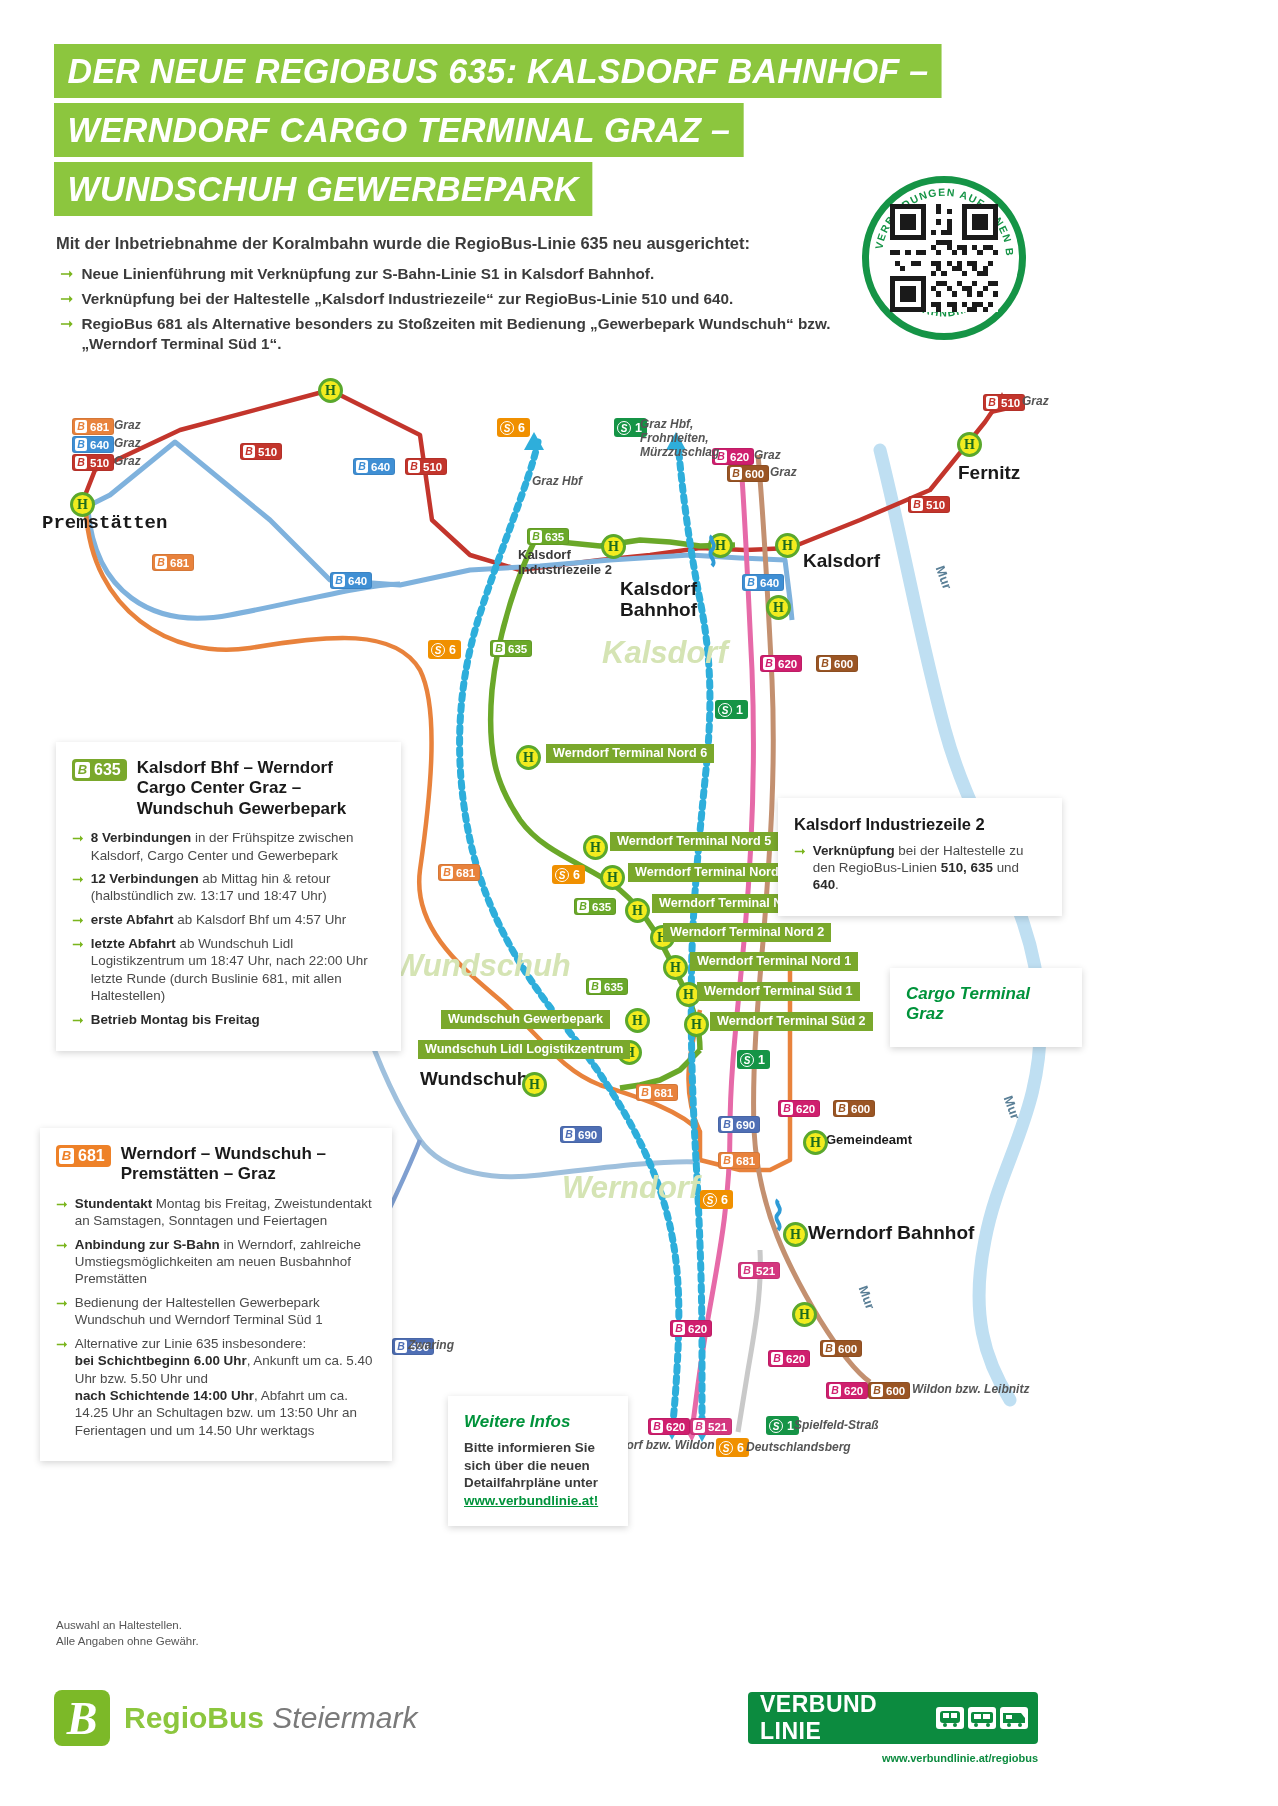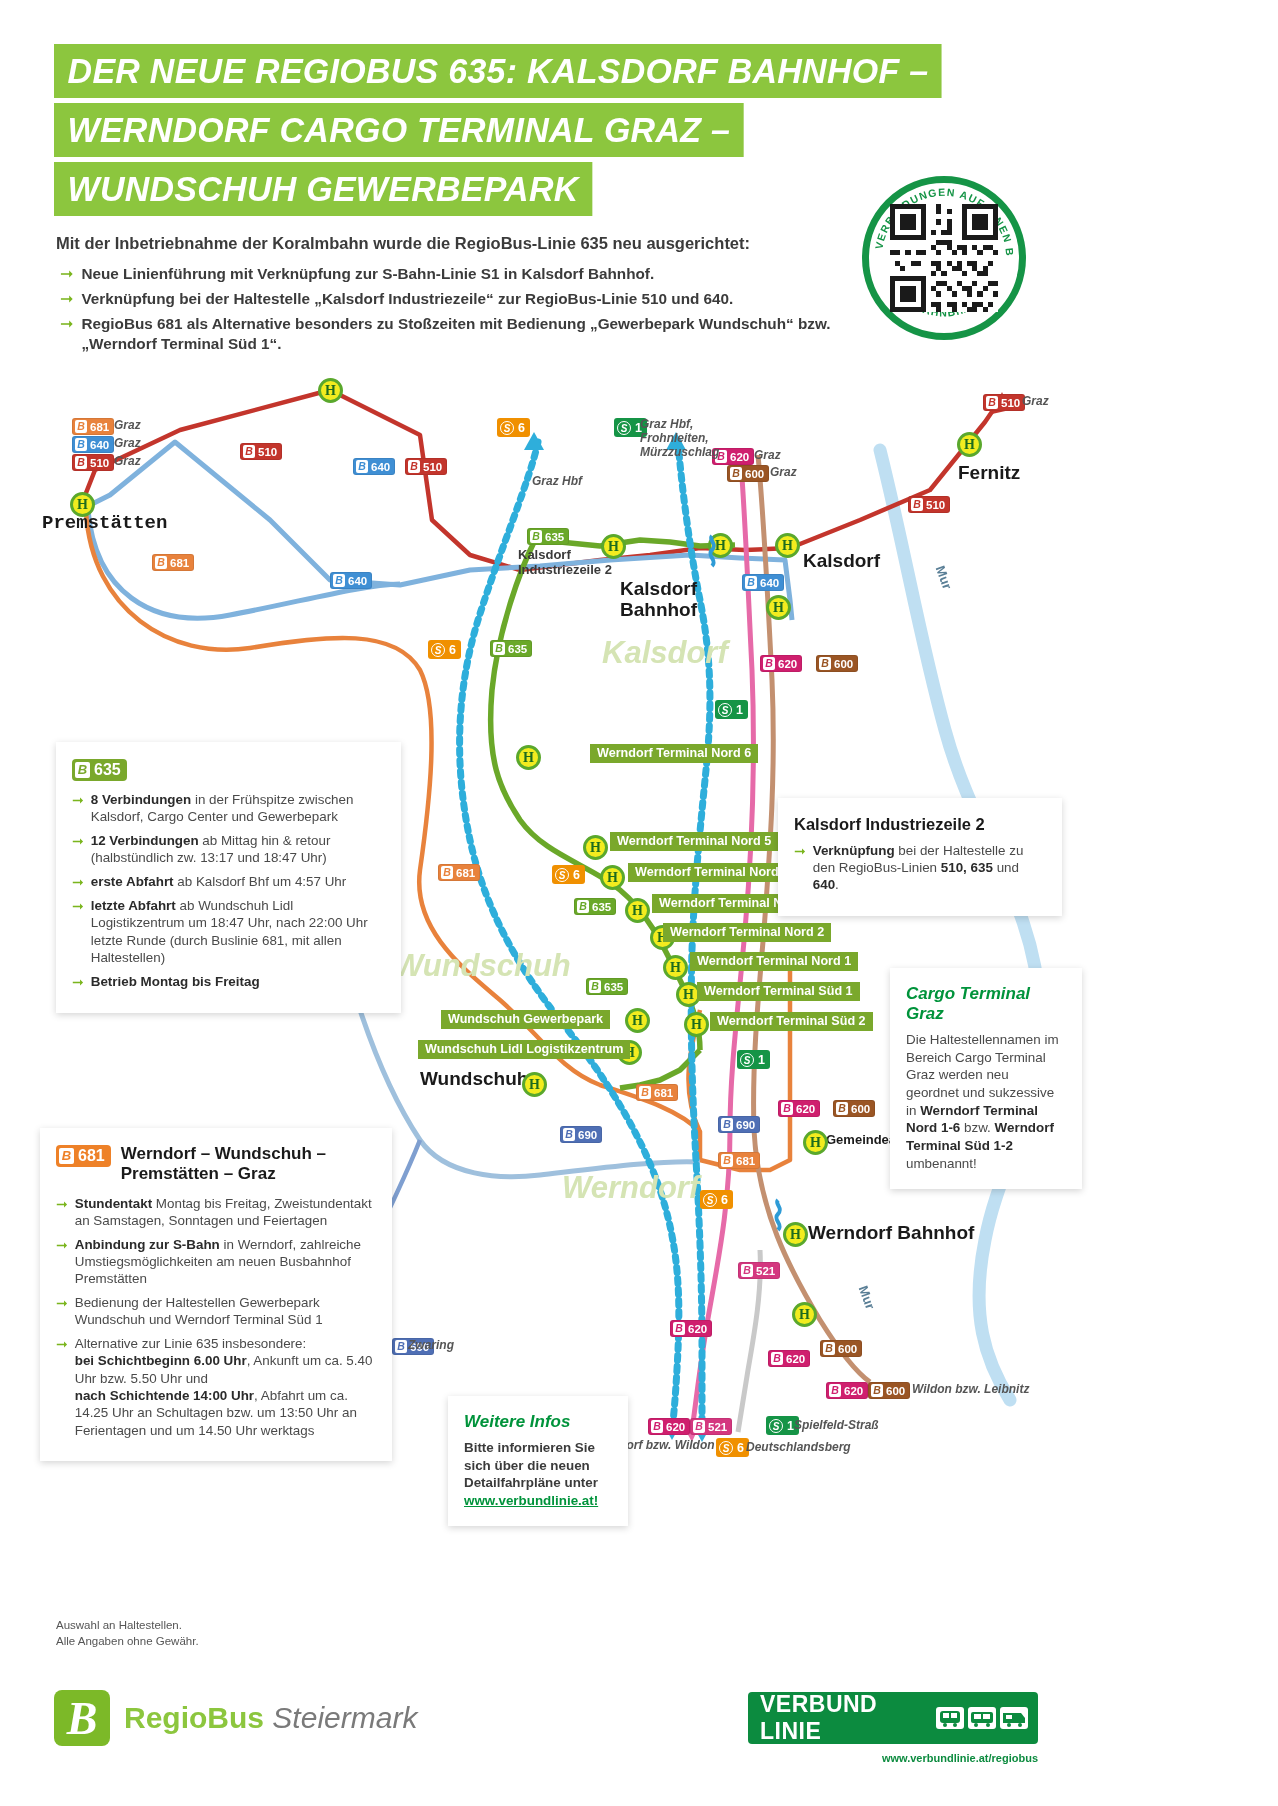--- a/index.html
+++ b/index.html
@@ -381,21 +381,21 @@
     <div class="hstop" style="left:783px; top:852px;">H</div>
     <div class="hstop" style="left:792px; top:932px;">H</div>
 
     <svg width="1278" height="1110" style="pointer-events:none;">
       <g fill="none" stroke="#2e9bd6" stroke-width="4">
         <path d="M 712 196 c 6 -6 -6 -10 0 -16 c 6 -6 -4 -10 0 -14"></path>
         <path d="M 778 860 c 6 -6 -6 -10 0 -16 c 6 -6 -4 -10 0 -14"></path>
       </g>
     </svg>
 
-    <div class="chip" style="left:546px; top:374px;margin-left:44px;">Werndorf Terminal Nord 6</div>
+    <div class="chip" style="left:546px; top:374px;">Werndorf Terminal Nord 6</div>
     <div class="chip" style="left:610px; top:462px;">Werndorf Terminal Nord 5</div>
     <div class="chip" style="left:628px; top:493px;">Werndorf Terminal Nord 4</div>
     <div class="chip" style="left:652px; top:524px;">Werndorf Terminal Nord 3</div>
     <div class="chip" style="left:663px; top:553px;">Werndorf Terminal Nord 2</div>
     <div class="chip" style="left:690px; top:582px;">Werndorf Terminal Nord 1</div>
     <div class="chip" style="left:697px; top:612px;">Werndorf Terminal Süd 1</div>
     <div class="chip" style="left:710px; top:642px;">Werndorf Terminal Süd 2</div>
     <div class="chip" style="left:441px; top:640px;">Wundschuh Gewerbepark</div>
     <div class="chip" style="left:418px; top:670px;">Wundschuh Lidl Logistikzentrum</div>
 
@@ -459,20 +459,21 @@
     <div class="spill s6" style="left:716px; top:1068px;"><span class="sglyph">S</span>6</div>
     <div class="destlbl" style="left:746px; top:1070px;">Deutschlandsberg</div>
   </div>
 
   <div class="box" style="left:56px; top:742px; width:345px;">
     <div class="box-head">
       <span class="linebadge g">
         <span class="bg2">B</span>
           <span>635</span>
       </span>
+      <span class="box-title">Kalsdorf Bhf – Werndorf Cargo Center Graz – Wundschuh Gewerbepark</span>
     </div>
     <div class="box-row">
       <span class="box-arrow">➞</span>
       <span class="box-txt"><b>8 Verbindungen</b><span> in der Frühspitze zwischen Kalsdorf, Cargo Center und Gewerbepark</span></span>
     </div>
     <div class="box-row">
       <span class="box-arrow">➞</span>
       <span class="box-txt"><b>12 Verbindungen</b><span> ab Mittag hin &amp; retour (halbstündlich zw. 13:17 und 18:47 Uhr)</span></span>
     </div>
     <div class="box-row">
@@ -524,23 +525,20 @@
     <div class="box-row">
       <span class="box-arrow">➞</span>
       <span class="box-txt">
         <b>Verknüpfung</b><span> bei der Haltestelle zu den RegioBus-Linien </span><b>510, 635</b><span> und </span><b>640</b><span>.</span>
       </span>
     </div>
   </div>
 
   <div class="box" style="left:890px; top:968px; width:192px;">
     <div class="box-h-green">Cargo Terminal Graz</div>
-    <div class="box-plain">
-      <span>Die Haltestellennamen im Bereich Cargo Terminal Graz werden neu geordnet und sukzessive in </span><b>Werndorf Terminal Nord 1-6</b><span> bzw. </span><b>Werndorf Terminal Süd 1-2</b><span> umbenannt!</span>
-    </div>
   </div>
 
   <div class="box" style="left:448px; top:1396px; width:180px;">
     <div class="box-h-green">Weitere Infos</div>
     <div class="box-plain" style="font-weight:bold; color:#3b3b3b;">
       <span>Bitte informieren Sie sich über die neuen Detailfahrpläne unter </span><a class="link" href="#">www.verbundlinie.at!</a>
     </div>
   </div>
 
   <div class="disclaimer">

